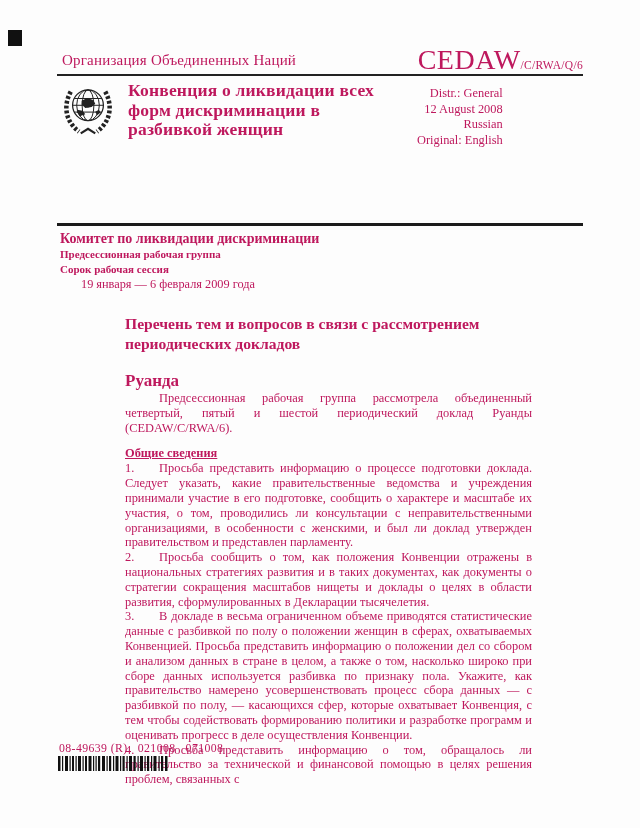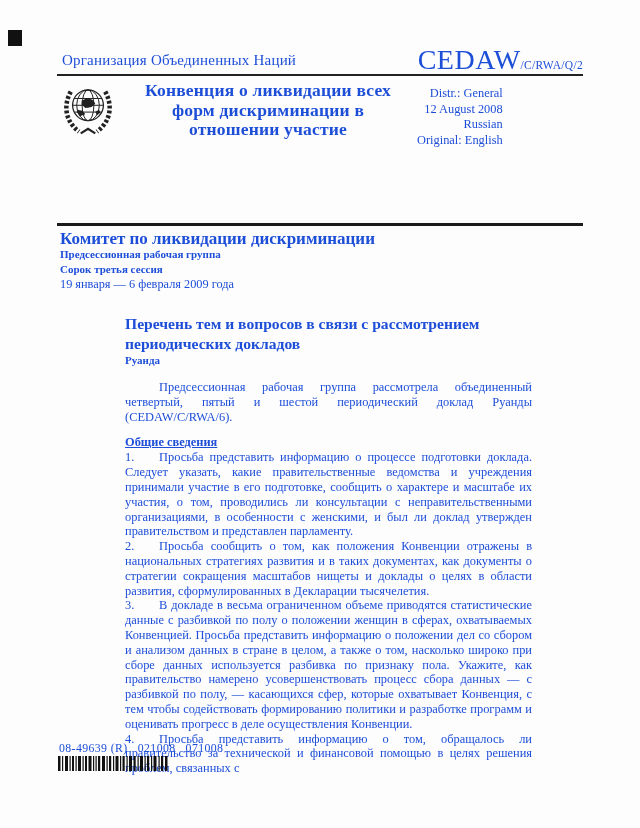--- a/index.html
+++ b/index.html
@@ -1,59 +1,59 @@
 <!DOCTYPE html>
 <html lang="ru"><head>
 <meta charset="utf-8">
 <style>
   html,body{margin:0;padding:0;}
   body{width:640px;height:828px;background:#ffffff;}
   .page{
     position:relative;width:640px;height:828px;overflow:hidden;
-    background:#fdfdfd;color:#1d4ed8;
+    background:#fdfdfd;color:#be185d;
     font-family:"Liberation Serif","DejaVu Serif",serif;
     -webkit-font-smoothing:antialiased;
   }
   .reg-mark{position:absolute;left:8px;top:30px;width:14px;height:16px;background:#111;}
   .org-name{position:absolute;left:62px;top:52px;font-size:15px;letter-spacing:.2px;}
   .doc-symbol{position:absolute;right:57px;top:44px;display:flex;align-items:baseline;}
   .doc-symbol .big{font-size:28px;letter-spacing:.5px;margin-left:35px;}
   .doc-symbol .small{font-size:11.5px;letter-spacing:.3px;}
   .rule-1{position:absolute;left:57px;top:74px;width:526px;height:2px;background:#222;}
   .emblem{position:absolute;left:59px;top:79px;width:58px;height:58px;}
   .masthead-title{position:absolute;left:128px;top:81px;width:280px;
-    font-size:17.5px;font-weight:bold;line-height:19.5px;letter-spacing:.2px;text-align:center;}
+    font-size:17.5px;font-weight:bold;line-height:19.5px;letter-spacing:.2px;}
   .distr{position:absolute;left:417px;top:86px;font-size:12.4px;line-height:15.6px;text-align:right;}
   .rule-2{position:absolute;left:57px;top:223px;width:526px;height:3px;background:#1b1b1b;}
   .committee{position:absolute;left:60px;top:231px;width:420px;}
-  .committee .c1{font-size:17px;font-weight:bold;line-height:15.5px;}
+  .committee .c1{font-size:14px;font-weight:bold;line-height:15.5px;}
   .committee .c2{font-size:11px;font-weight:bold;line-height:15.2px;}
-  .committee .c3{font-size:12.3px;line-height:15.2px;}
+  .committee .c3{font-size:12.3px;line-height:15.2px;margin-left:21px;}
   .body-block{position:absolute;left:125px;top:314px;width:407px;}
   .doc-title{font-size:15.6px;font-weight:bold;line-height:20px;}
-  .country{font-size:11px;font-weight:bold;}
+  .country{margin-top:17px;font-size:17px;font-weight:bold;}
   .para{font-size:12.4px;line-height:14.8px;text-align:justify;margin-top:0;}
-  .intro{margin-top:14px;text-indent:34px;}
+  .intro{text-indent:34px;}
   .section-h{margin-top:11px;font-size:12.4px;font-weight:bold;text-decoration:underline;}
   .pnum{display:inline-block;width:34px;text-indent:0;}
   .footer-id{position:absolute;left:59px;top:741px;font-size:11.8px;white-space:pre;letter-spacing:.4px;}
   .barcode{position:absolute;left:58px;top:756px;}
 </style>
 </head>
 <body>
 
 <div class="page">
 
   <div class="reg-mark"></div>
 
   <div class="org-name">Организация Объединенных Наций</div>
 
   <div class="doc-symbol">
     <span class="big">CEDAW</span>
-      <span class="small">/C/RWA/Q/2</span>
+      <span class="small">/C/RWA/Q/6</span>
   </div>
 
   <div class="rule-1"></div>
 
   <svg class="emblem" viewBox="0 0 64 64">
     <g stroke="#222" fill="none">
       <path d="M13,14 C5,28 6,46 22,58" stroke-width="5" stroke-dasharray="3.2 2.2"></path>
       <path d="M51,14 C59,28 58,46 42,58" stroke-width="5" stroke-dasharray="3.2 2.2"></path>
       <path d="M24,60 L32,55 L40,60" stroke-width="2.5"></path>
       <circle cx="32" cy="29" r="17" stroke-width="1.4"></circle>
@@ -67,36 +67,36 @@
       <circle cx="32" cy="29" r="2.4"></circle>
       <path d="M25,24 l6,-3 6,2 3,4 -4,4 -7,1 -4,-4 z"></path>
       <path d="M20,34 l6,1 3,4 -6,2 -3,-4 z"></path>
       <path d="M40,36 l4,-2 2,3 -4,3 z"></path>
     </g>
   </svg>
 
   <div class="masthead-title">
     <div>Конвенция о ликвидации всех</div>
     <div>форм дискриминации в</div>
-    <div>отношении участие</div>
+    <div>разбивкой женщин</div>
   </div>
 
   <div class="distr">
     <div>Distr.: General</div>
     <div>12 August 2008</div>
     <div>Russian</div>
     <div>Original: English</div>
   </div>
 
   <div class="rule-2"></div>
 
   <div class="committee">
     <div class="c1">Комитет по ликвидации дискриминации</div>
     <div class="c2">Предсессионная рабочая группа</div>
-    <div class="c2">Сорок третья сессия</div>
+    <div class="c2">Сорок рабочая сессия</div>
     <div class="c3">19 января — 6 февраля 2009 года</div>
   </div>
 
   <div class="body-block">
     <div class="doc-title">Перечень тем и вопросов в связи с рассмотрением периодических докладов</div>
     <div class="country">Руанда</div>
     <div class="para intro">Предсессионная рабочая группа рассмотрела объединенный четвертый, пятый и шестой периодический доклад Руанды (CEDAW/C/RWA/6).</div>
     <div class="section-h">Общие сведения</div>
 
     <div class="para"><span class="pnum">1.</span><span>Просьба представить информацию о процессе подготовки доклада. Следует указать, какие правительственные ведомства и учреждения принимали участие в его подготовке, сообщить о характере и масштабе их участия, о том, проводились ли консультации с неправительственными организациями, в особенности с женскими, и был ли доклад утвержден правительством и представлен парламенту.</span></div>

